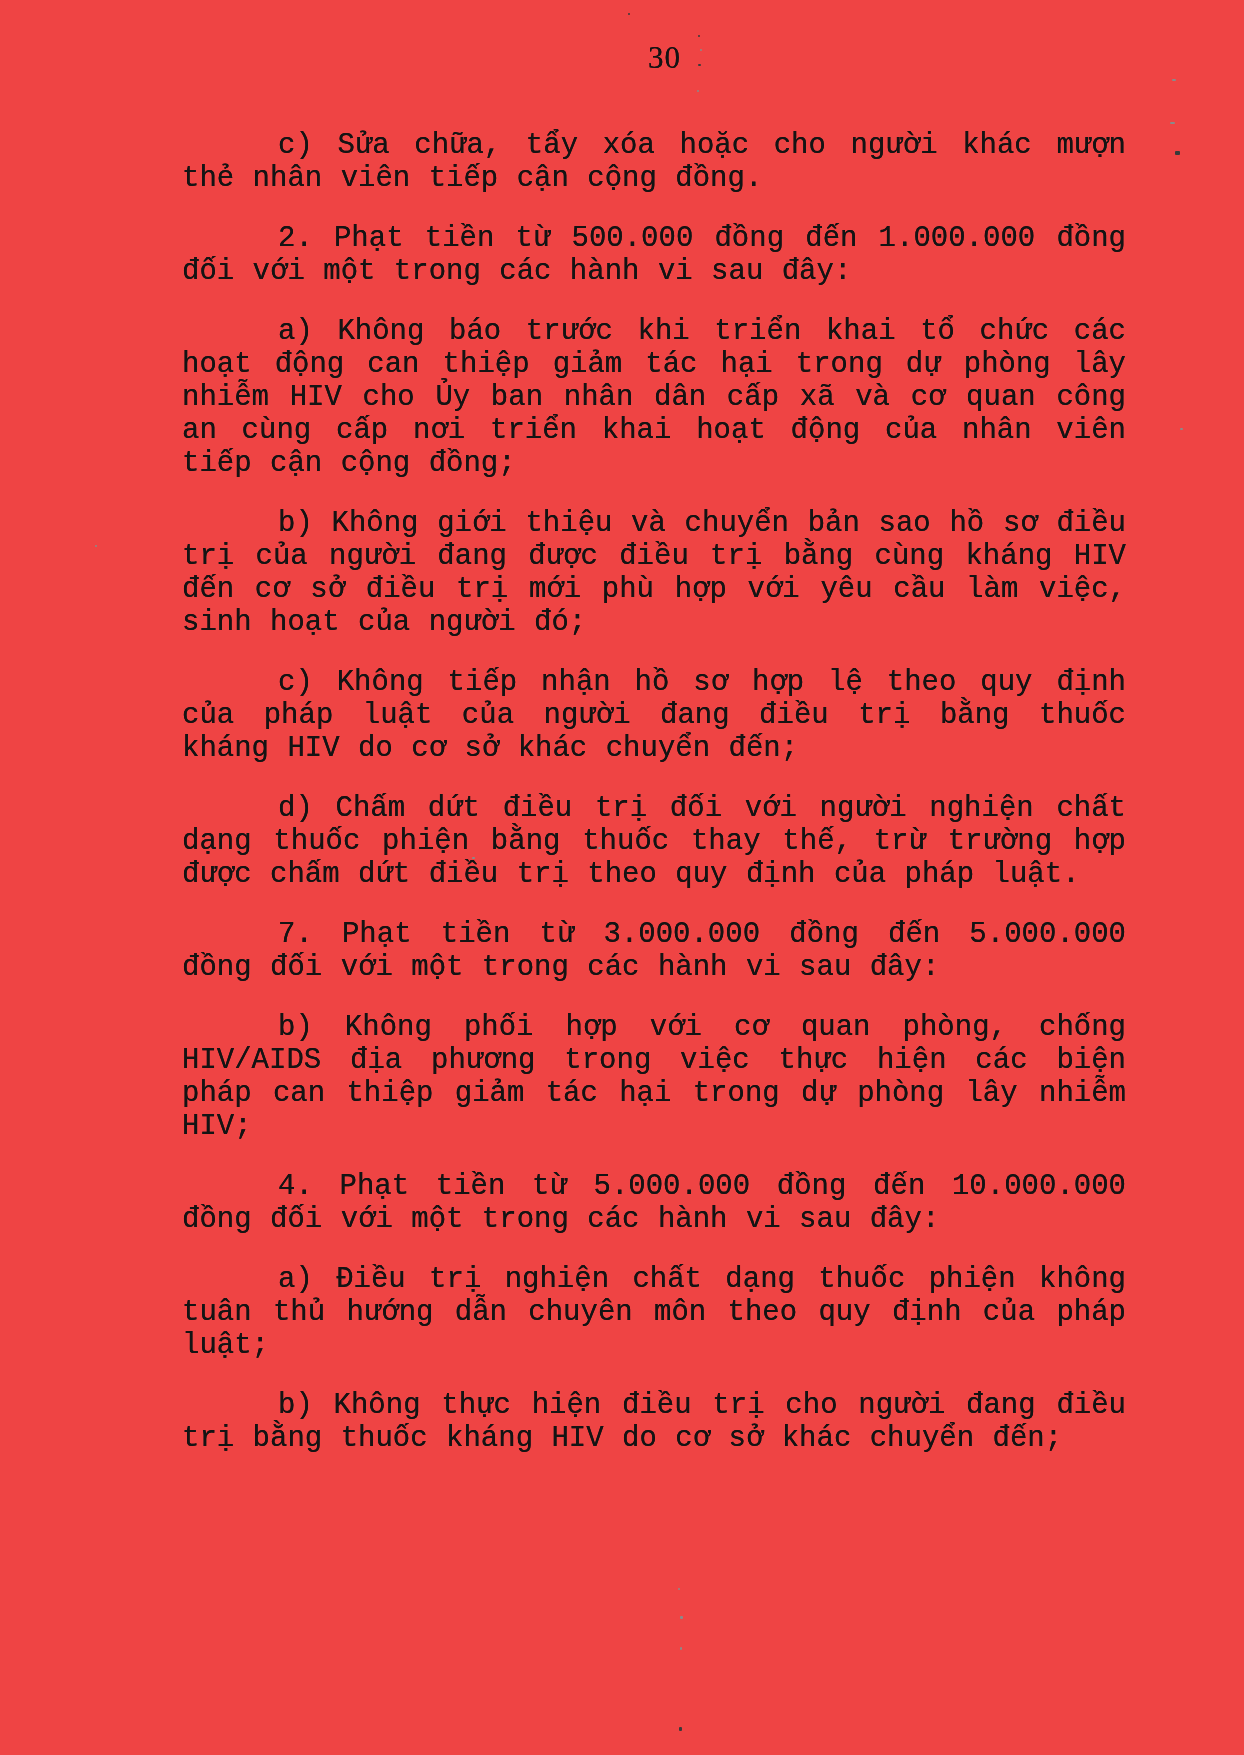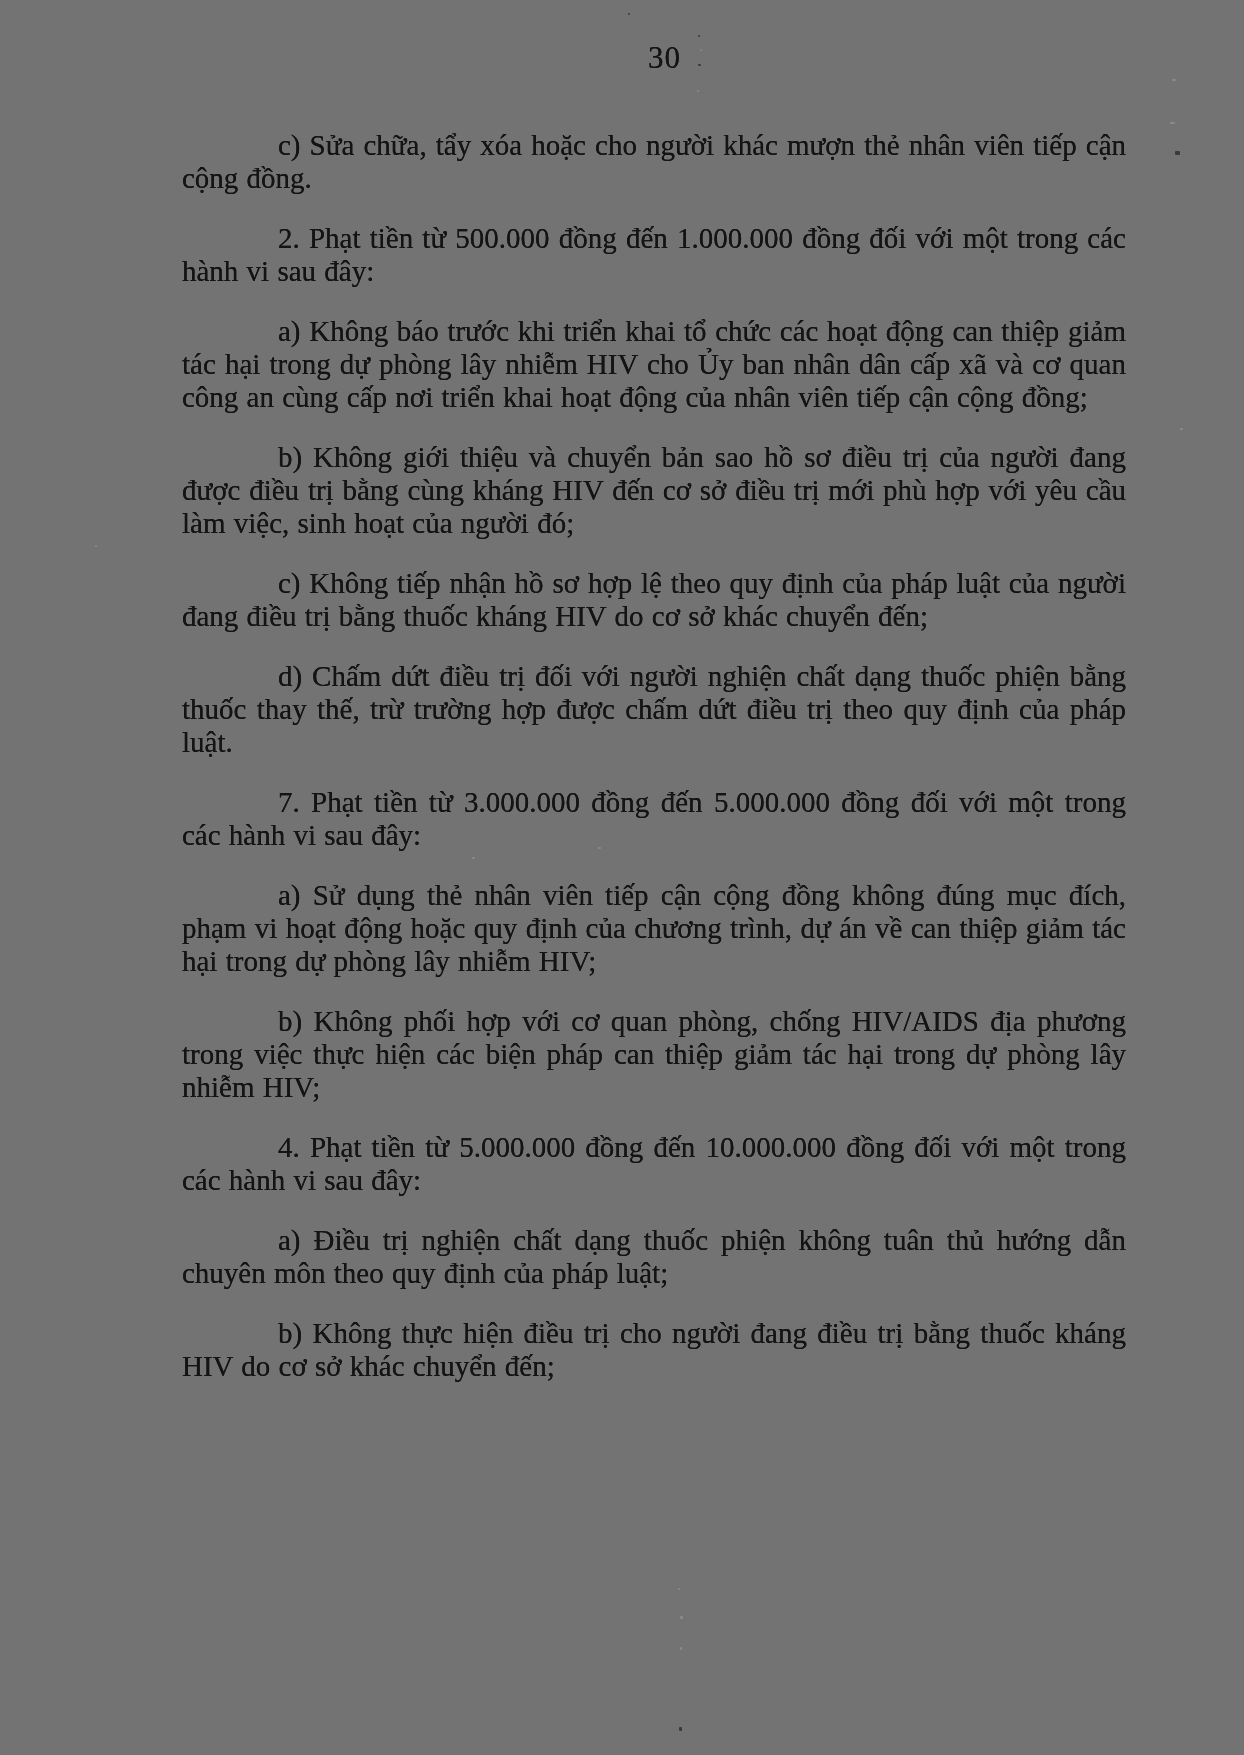--- a/index.html
+++ b/index.html
@@ -4,21 +4,21 @@
 <style>
   html, body {
     margin: 0;
     padding: 0;
     background: #ffffff;
   }
   .sheet {
     position: relative;
     width: 1244px;
     height: 1755px;
-    background: #737373;
+    background: #ef4444;
     overflow: hidden;
     font-family: "Liberation Serif", "DejaVu Serif", serif;
     color: #141414;
   }
   .page-number {
     position: absolute;
     top: 41px;
     left: 648px;
     font-size: 31px;
     line-height: 33px;
@@ -34,20 +34,21 @@
     line-height: 33px;
     text-align: justify;
     text-shadow: 0 0 0.4px currentColor;
     word-spacing: 1px;
   }
   .para {
     margin: 0 0 27px 0;
   }
   .para.indent {
     text-indent: 96px;
+    font-family: Liberation Mono, monospace;
   }
   
   .speck {
     position: absolute;
     background: #3a3a3a;
     border-radius: 1px;
   }
   .speck.faint { background: #8a8a8a; }
 </style>
 </head>
@@ -58,21 +59,20 @@
   <div class="page-number">30</div>
 
   <div class="doc-body" id="doc-body">
       <p class="para indent">c) Sửa chữa, tẩy xóa hoặc cho người khác mượn thẻ nhân viên tiếp cận cộng đồng.</p>
       <p class="para indent">2. Phạt tiền từ 500.000 đồng đến 1.000.000 đồng đối với một trong các hành vi sau đây:</p>
       <p class="para indent">a) Không báo trước khi triển khai tổ chức các hoạt động can thiệp giảm tác hại trong dự phòng lây nhiễm HIV cho Ủy ban nhân dân cấp xã và cơ quan công an cùng cấp nơi triển khai hoạt động của nhân viên tiếp cận cộng đồng;</p>
       <p class="para indent">b) Không giới thiệu và chuyển bản sao hồ sơ điều trị của người đang được điều trị bằng cùng kháng HIV đến cơ sở điều trị mới phù hợp với yêu cầu làm việc, sinh hoạt của người đó;</p>
       <p class="para indent">c) Không tiếp nhận hồ sơ hợp lệ theo quy định của pháp luật của người đang điều trị bằng thuốc kháng HIV do cơ sở khác chuyển đến;</p>
       <p class="para indent">d) Chấm dứt điều trị đối với người nghiện chất dạng thuốc phiện bằng thuốc thay thế, trừ trường hợp được chấm dứt điều trị theo quy định của pháp luật.</p>
       <p class="para indent">7. Phạt tiền từ 3.000.000 đồng đến 5.000.000 đồng đối với một trong các hành vi sau đây:</p>
-      <p class="para indent">a) Sử dụng thẻ nhân viên tiếp cận cộng đồng không đúng mục đích, phạm vi hoạt động hoặc quy định của chương trình, dự án về can thiệp giảm tác hại trong dự phòng lây nhiễm HIV;</p>
       <p class="para indent">b) Không phối hợp với cơ quan phòng, chống HIV/AIDS địa phương trong việc thực hiện các biện pháp can thiệp giảm tác hại trong dự phòng lây nhiễm HIV;</p>
       <p class="para indent">4. Phạt tiền từ 5.000.000 đồng đến 10.000.000 đồng đối với một trong các hành vi sau đây:</p>
       <p class="para indent">a) Điều trị nghiện chất dạng thuốc phiện không tuân thủ hướng dẫn chuyên môn theo quy định của pháp luật;</p>
       <p class="para indent">b) Không thực hiện điều trị cho người đang điều trị bằng thuốc kháng HIV do cơ sở khác chuyển đến;</p>
     </div>
 
   <div class="speck" style="left:628px;  top:13px;   width:2px; height:2px;"></div>
   <div class="speck" style="left:698px;  top:35px;   width:2px; height:2px;"></div>
   <div class="speck faint" style="left:700px;  top:49px;   width:2px; height:2px;"></div>
   <div class="speck" style="left:698px;  top:64px;   width:3px; height:2px;"></div>

